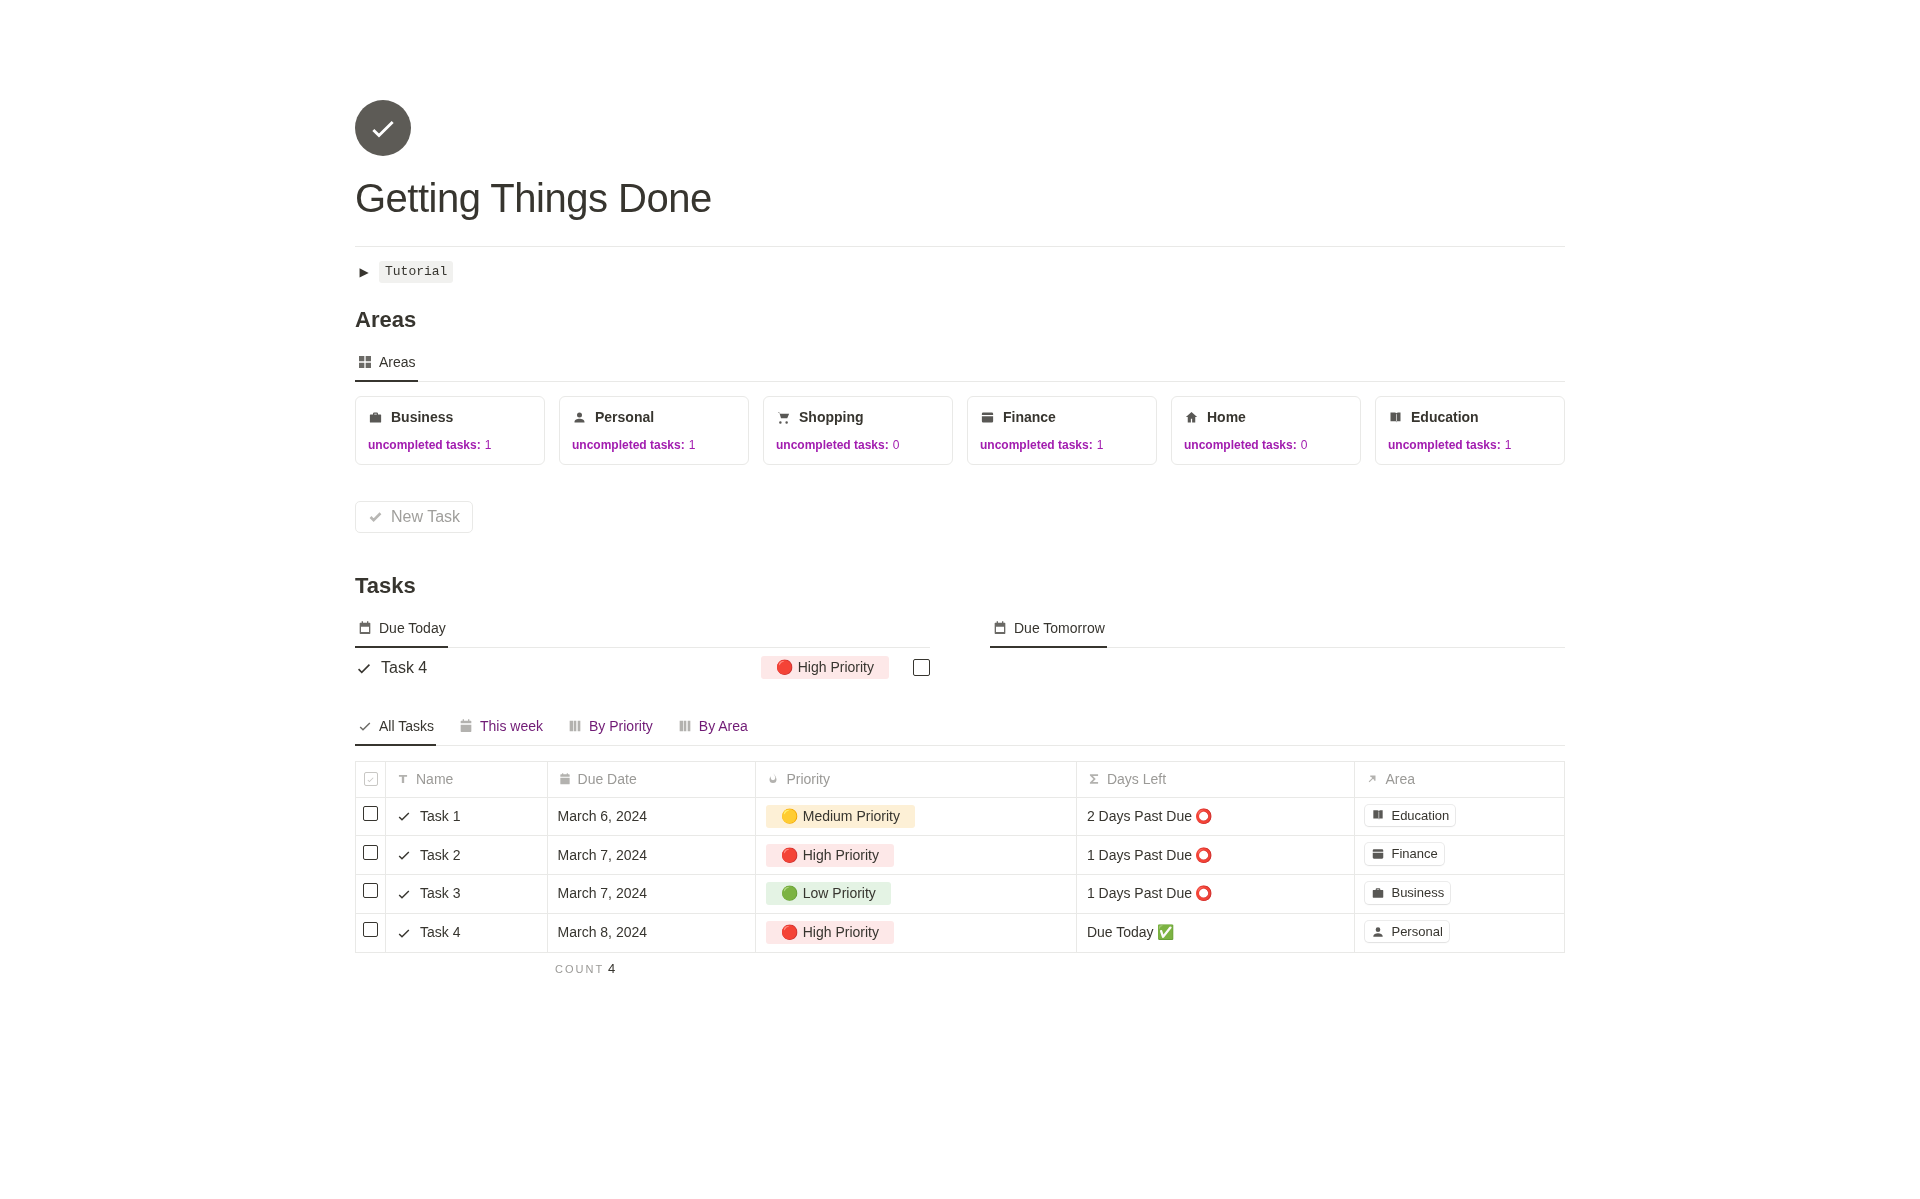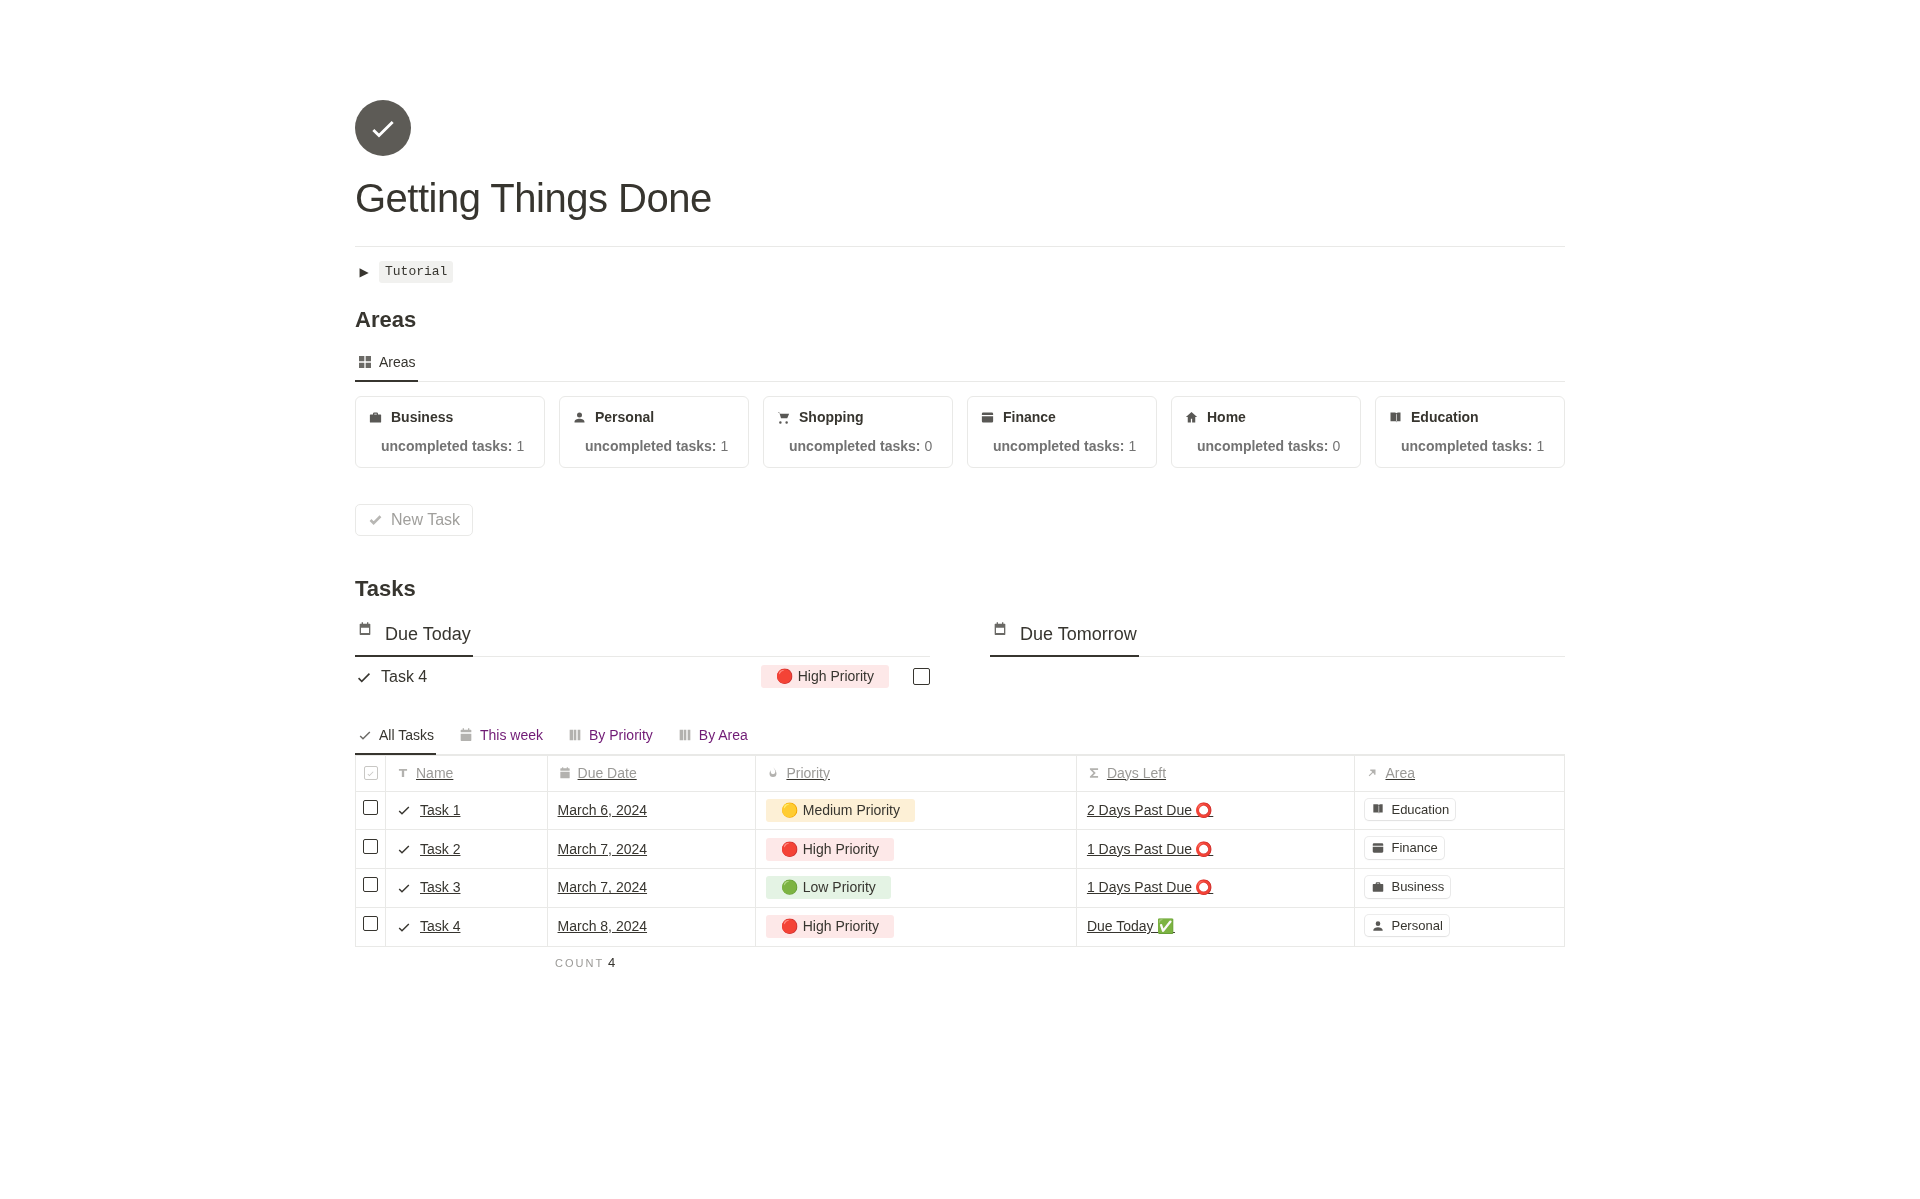--- a/index.html
+++ b/index.html
@@ -97,24 +97,23 @@
 .area-card .card-title {
   display: flex;
   align-items: center;
   gap: 8px;
   font-weight: 600;
   font-size: 14px;
 }
 .area-card .card-sub {
   display: flex;
   gap: 4px;
-  font-size: 14px;
-  color: #737373;
+  font-size: 12px;
+  color: #a21caf;
   margin-top: 8px;
-  margin-left: 13px;
 }
 .area-card .card-sub .lbl { font-weight: 600; }
 .area-card .aicon { width: 15px; height: 15px; fill: #595855; }
 .new-task-btn {
   display: inline-flex;
   align-items: center;
   gap: 8px;
   border: 1px solid #e9e9e7;
   border-radius: 5px;
   padding: 6px 12px;
@@ -130,23 +129,24 @@
   grid-template-columns: 1fr 1fr;
   gap: 60px;
   margin-top: 10px;
 }
 .subtabs {
   display: flex;
   border-bottom: 1px solid #e9e9e7;
 }
 .subtab {
   display: flex;
-  gap: 12px;
+  align-items: center;
+  gap: 6px;
   padding: 6px 2px 8px 2px;
-  font-size: 18px;
+  font-size: 14px;
   position: relative;
   cursor: pointer;
 }
 .subtab.active::after {
   content: "";
   position: absolute;
   left: 0; right: 0; bottom: -1px;
   height: 2px;
   background: #37352f;
 }
@@ -178,22 +178,21 @@
 .today-row .chk-box {
   width: 17px; height: 17px;
   border: 1.5px solid #37352f;
   border-radius: 2px;
   margin-left: 14px;
 }
 .tasks-tabs { margin-top: 22px; }
 .table {
   width: 100%;
   border-collapse: collapse;
-  margin-top: 0;
-  text-decoration: underline;
+  margin-top: 15px;
 }
 .table th, .table td {
   border: 1px solid #e9e9e7;
   padding: 7px 10px;
   text-align: left;
   font-size: 14px;
   vertical-align: middle;
 }
 .table th {
   font-weight: 400;

